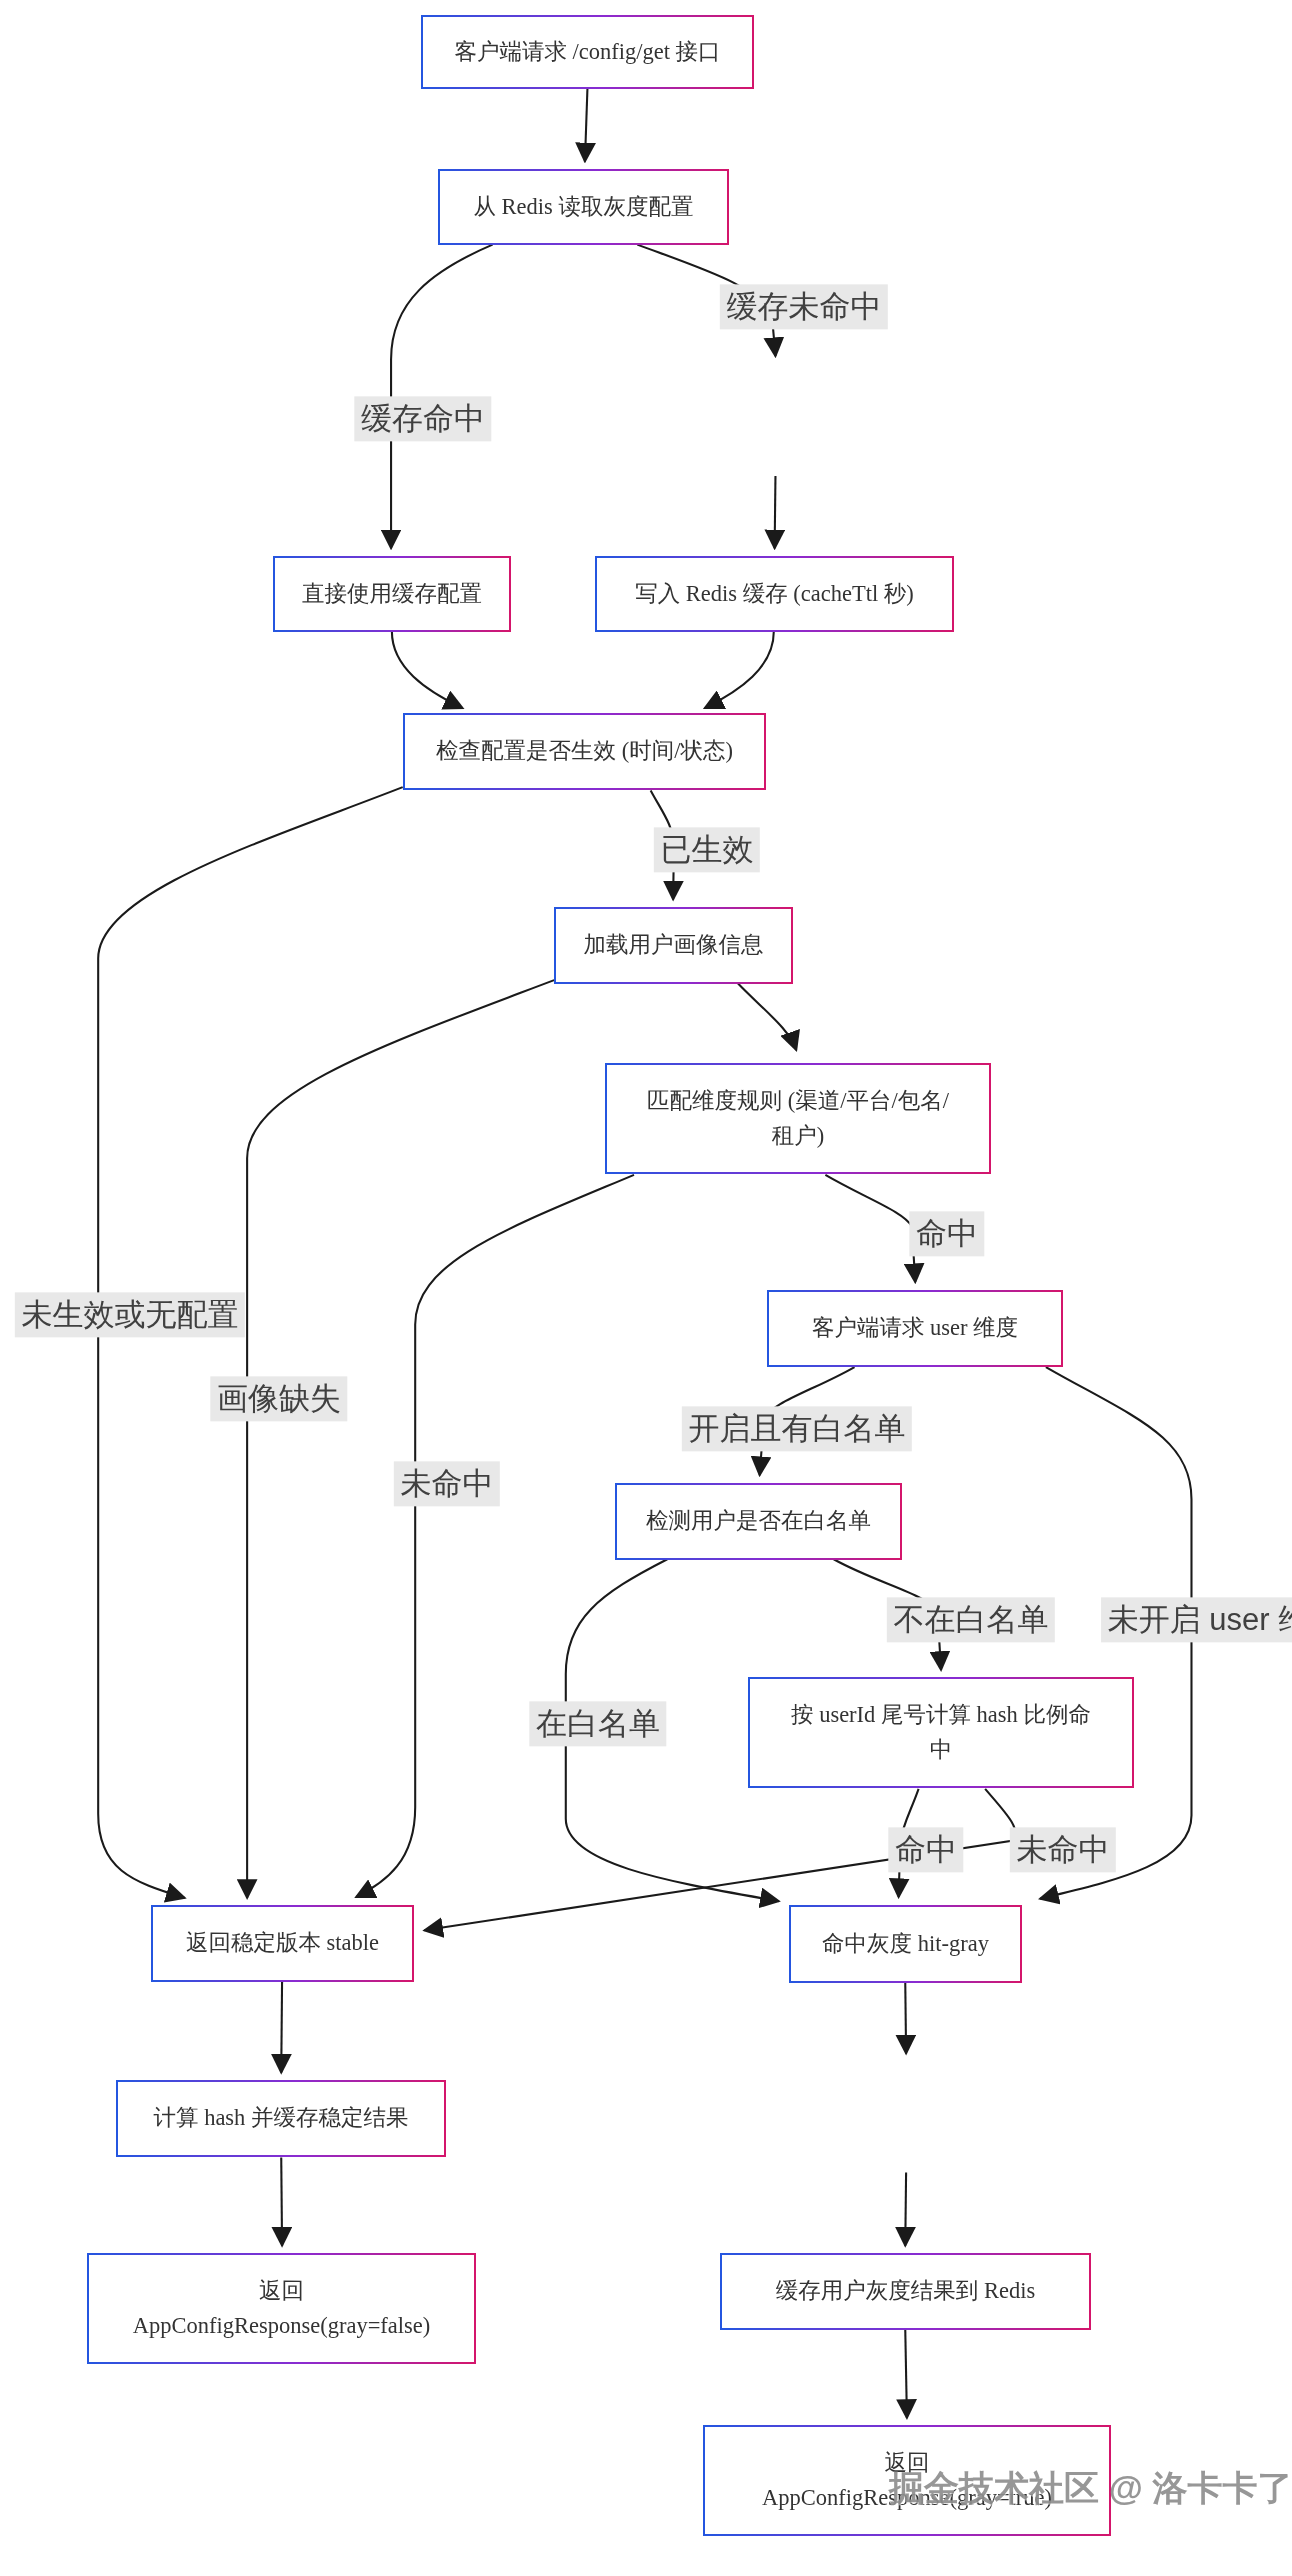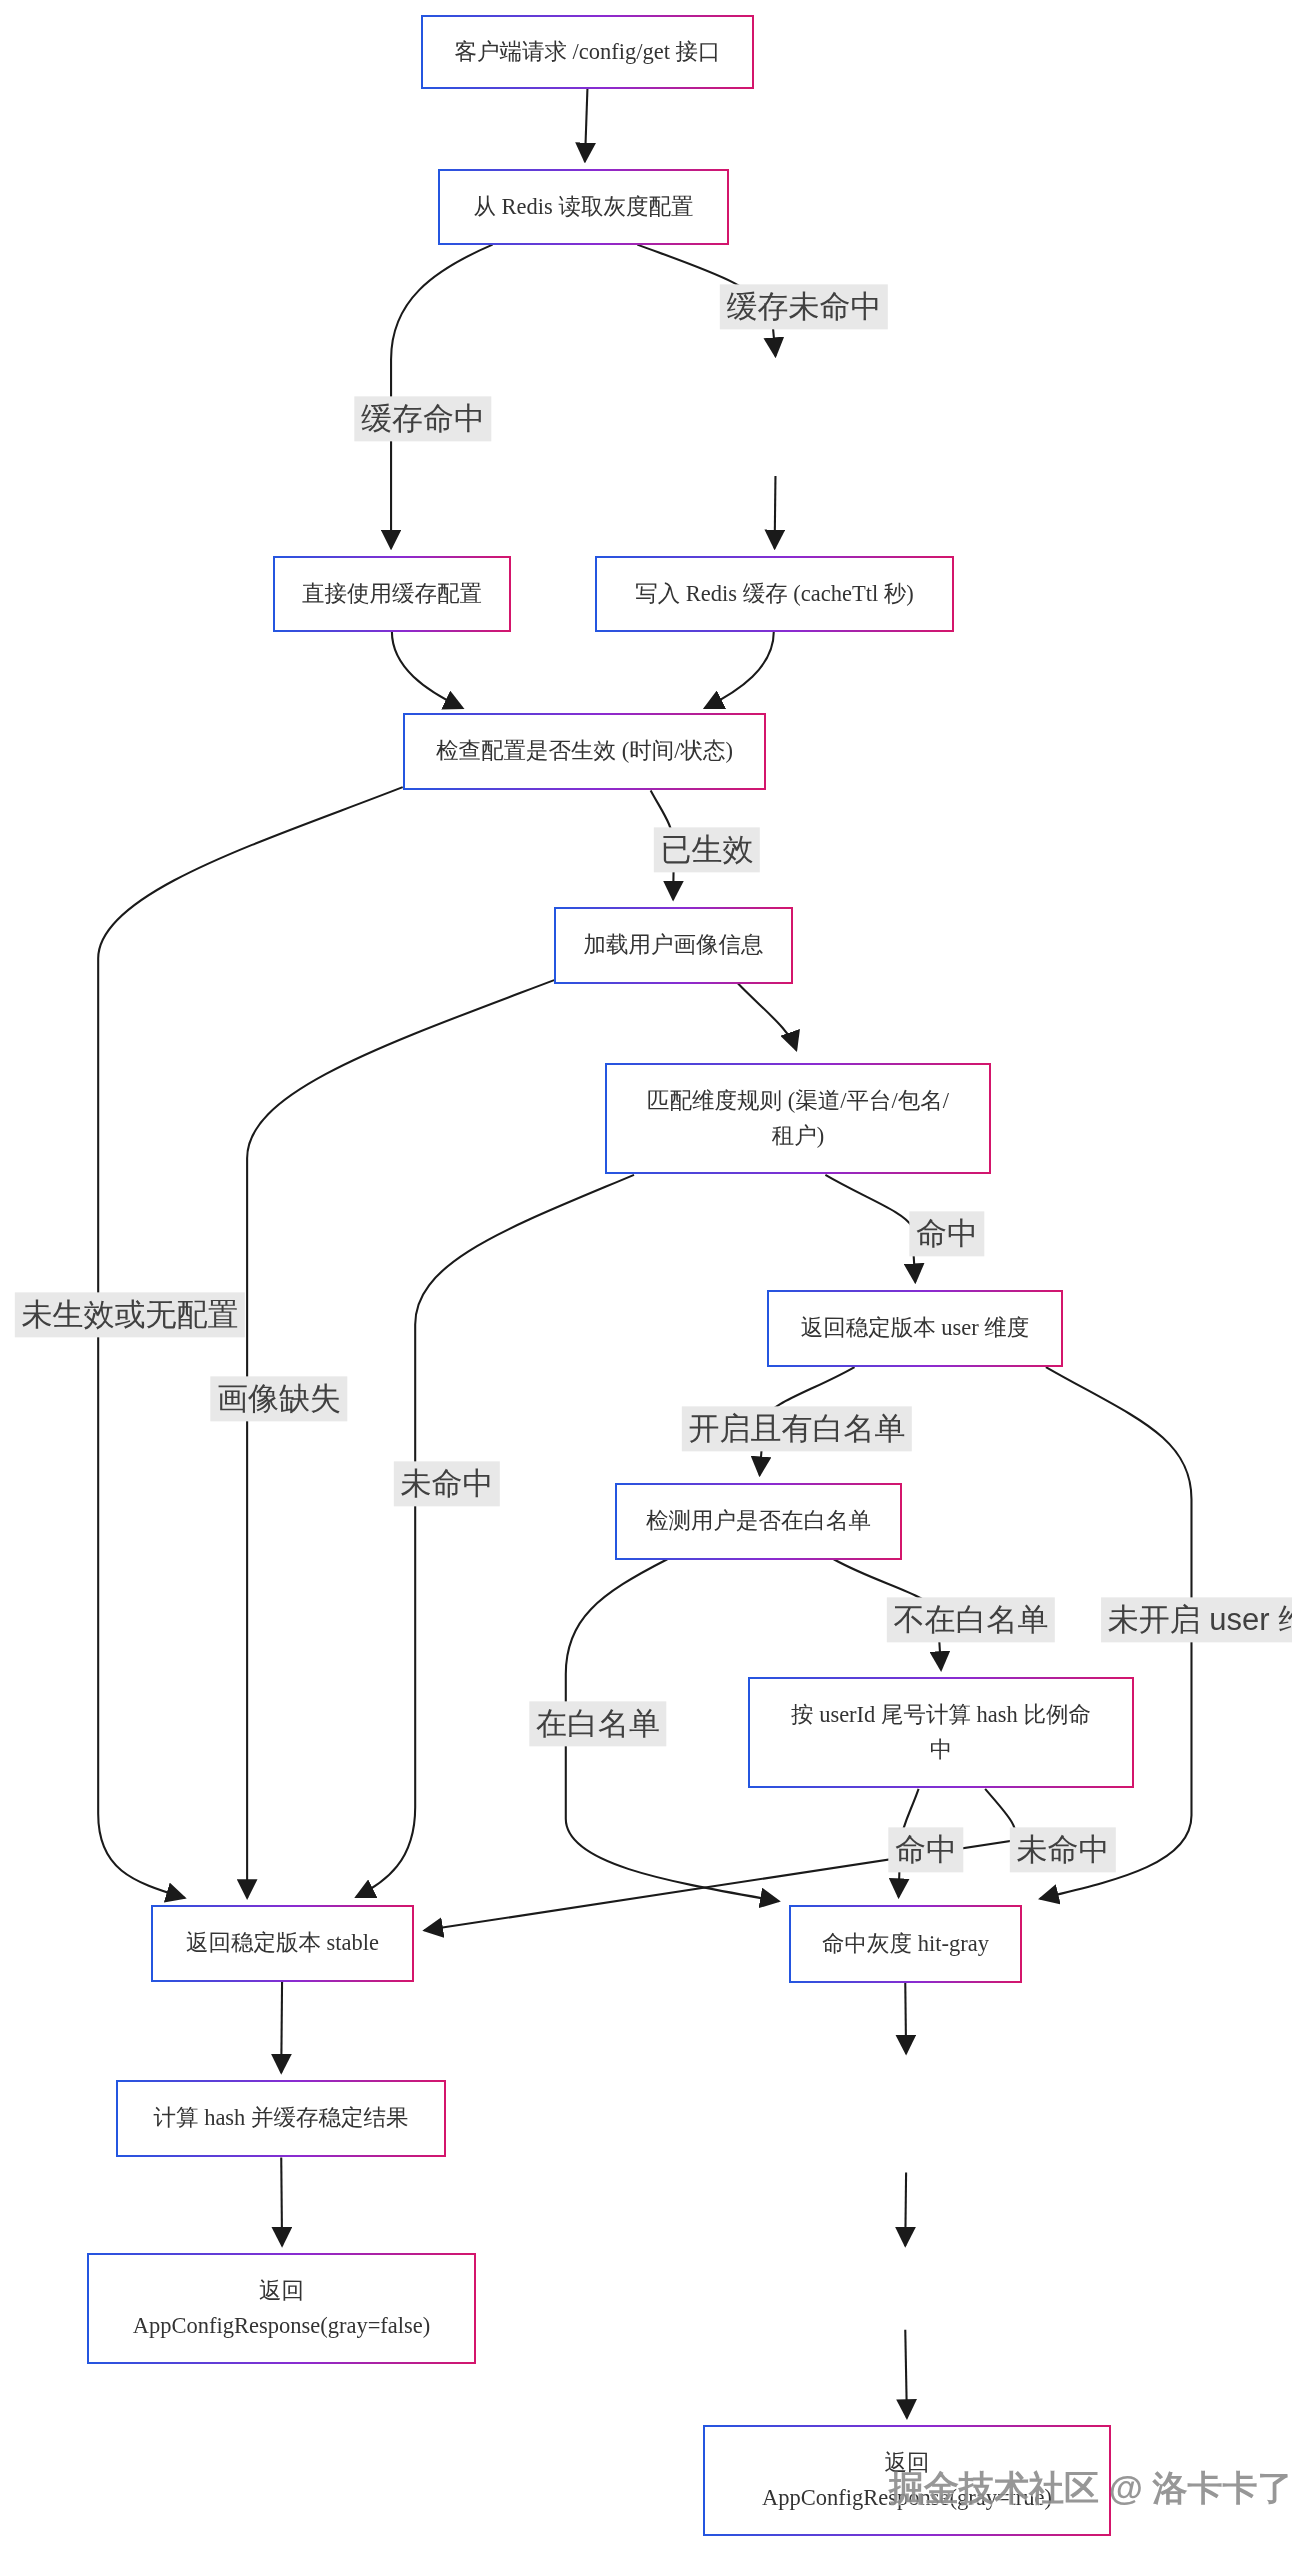--- a/index.html
+++ b/index.html
@@ -86,29 +86,30 @@
   </svg>
 
   <div class="node" style="left:421px;top:15px;width:333px;height:74px">客户端请求 /config/get 接口</div>
   <div class="node" style="left:438px;top:169px;width:291px;height:76px">从 Redis 读取灰度配置</div>
   <div class="node" style="left:273px;top:556px;width:238px;height:76px">直接使用缓存配置</div>
   <div class="node" style="left:595px;top:556px;width:359px;height:76px">写入 Redis 缓存 (cacheTtl 秒)</div>
   <div class="node" style="left:403px;top:713px;width:363px;height:77px">检查配置是否生效 (时间/状态)</div>
   <div class="node" style="left:554px;top:907px;width:239px;height:77px">加载用户画像信息</div>
   <div class="node" style="left:605px;top:1063px;width:386px;height:111px">匹配维度规则 (渠道/平台/包名/
 租户)</div>
-  <div class="node" style="left:767px;top:1290px;width:296px;height:77px">返回稳定版本 user 维度</div>
+  <div class="node" style="left:767px;top:1290px;width:296px;height:77px">客户端请求 user 维度</div>
   <div class="node" style="left:615px;top:1483px;width:287px;height:77px">检测用户是否在白名单</div>
   <div class="node" style="left:748px;top:1677px;width:386px;height:111px">按 userId 尾号计算 hash 比例命
 中</div>
   <div class="node" style="left:151px;top:1905px;width:263px;height:77px">返回稳定版本 stable</div>
   <div class="node" style="left:789px;top:1905px;width:233px;height:78px">命中灰度 hit-gray</div>
   <div class="node" style="left:116px;top:2080px;width:330px;height:77px">计算 hash 并缓存稳定结果</div>
   <div class="node" style="left:87px;top:2253px;width:389px;height:111px">返回
 AppConfigResponse(gray=false)</div>
+  <div class="node" style="left:720px;top:2253px;width:371px;height:77px">缓存用户灰度结果到 Redis</div>
   <div class="node" style="left:703px;top:2425px;width:408px;height:111px">返回
 AppConfigResponse(gray=true)</div>
 
   <div class="edge-label" style="left:772px;top:307px">缓存未命中</div>
   <div class="edge-label" style="left:391px;top:419px">缓存命中</div>
   <div class="edge-label" style="left:675px;top:850px">已生效</div>
   <div class="edge-label" style="left:98px;top:1315px">未生效或无配置</div>
   <div class="edge-label" style="left:247px;top:1399px">画像缺失</div>
   <div class="edge-label" style="left:415px;top:1484px">未命中</div>
   <div class="edge-label" style="left:915px;top:1234px">命中</div>

